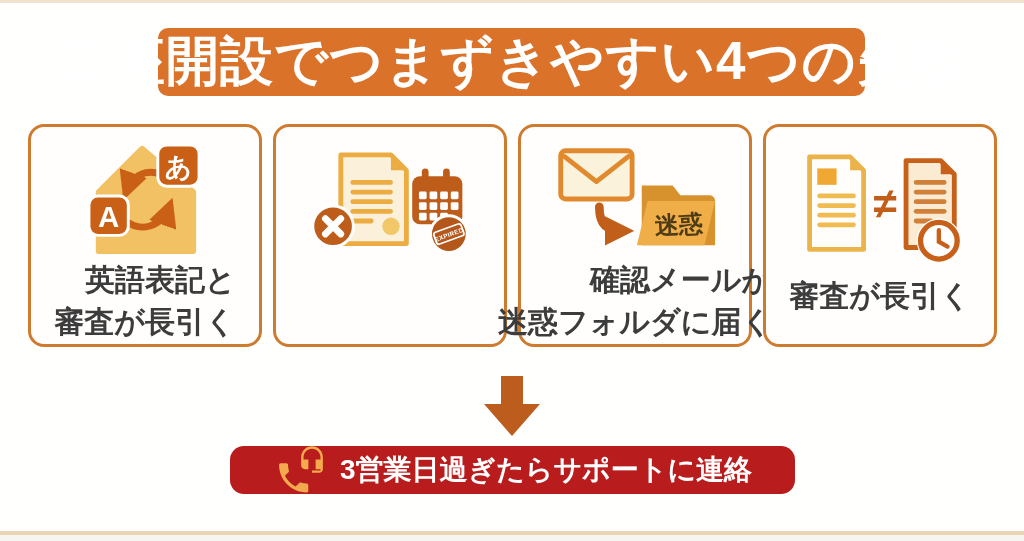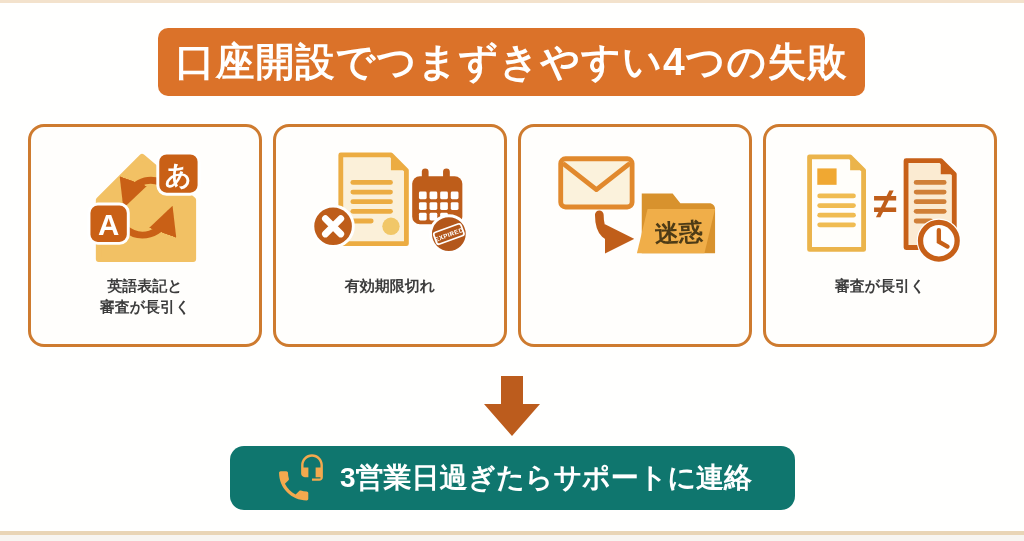--- a/index.html
+++ b/index.html
@@ -11,42 +11,42 @@
     overflow:hidden;
   }
   .top-strip { position:absolute; top:0; left:0; right:0; height:3px; background:#F3E2CC; }
   .bottom-strip { position:absolute; top:531px; left:0; right:0; height:4px; background:#E9D5B6; }
   .below-strip { position:absolute; top:535px; left:0; right:0; bottom:0; background:#F7F5F1; }
 
   .title-banner {
     position:absolute; left:158px; top:28px; width:707px; height:68px;
     background:#DB7229; border-radius:10px;
     display:flex; align-items:center; justify-content:center;
-    color:#FFFFFF; font-size:39px; font-weight:bold; letter-spacing:1px;
+    color:#FFFFFF; font-size:53px; font-weight:bold; letter-spacing:1px;
     white-space:nowrap;
   }
 
   .cards { position:absolute; top:124px; left:28px; display:flex; gap:11px; }
   .card {
     width:234px; height:223px;
     background:#FFFEFC; border:3px solid #CE7B2F; border-radius:16px;
     display:flex; flex-direction:column; align-items:center;
     padding-top:12px;
   }
   .card-icon { height:136px; display:flex; align-items:center; justify-content:center; }
   .card-text {
-    text-align:center; font-weight:bold; color:#3C3C3C;
-    font-size:15px; line-height:1.42; white-space:nowrap;
+    text-align:right; font-weight:bold; color:#3C3C3C;
+    font-size:30px; line-height:1.42; white-space:nowrap;
   }
 
   .down-arrow { position:absolute; left:484px; top:376px; }
 
   .footer-banner {
-    position:absolute; left:230px; top:446px; width:565px; height:64px;
-    background:#0f766e; border-radius:14px;
+    position:absolute; left:230px; top:446px; width:565px; height:48px;
+    background:#b91c1c; border-radius:14px;
     display:flex; align-items:center; justify-content:center; gap:13px;
     color:#FFFFFF; font-size:28px; font-weight:bold; white-space:nowrap;
   }
 </style>
 </head>
 <body>
 
 <div class="top-strip"></div>
 
 <div class="title-banner">
@@ -108,39 +108,42 @@
             <rect x="137" y="66" width="8" height="8" rx="1.5"></rect>
         </g>
         <circle cx="146" cy="88" r="19" fill="#B3571B" stroke="#FFFFFF" stroke-width="3"></circle>
         <g transform="rotate(-20 146 88)">
           <rect x="131" y="81.5" width="30" height="13" rx="2.5" fill="none" stroke="#FFFFFF" stroke-width="1.8"></rect>
           <text x="146" y="91" font-size="6.5" font-weight="bold" letter-spacing="0.4" fill="#FFFFFF" text-anchor="middle">EXPIRED</text>
         </g>
       </svg>
     </div>
     <div class="card-text">
-      <div>有効期限切れ</div>
     </div>
   </div>
 
   <div class="card">
     <div class="card-icon">
       <svg width="164" height="116" viewBox="0 0 170 120">
         <defs>
           <marker id="ah3" viewBox="0 0 10 10" refX="6" refY="5" markerWidth="3.4" markerHeight="3.4" orient="auto-start-reverse">
             <path d="M0 0 L10 5 L0 10 Z" fill="#C05E1A"></path>
           </marker>
         </defs>
         <rect x="8" y="10" width="74" height="50" rx="5" fill="#FBF2DC" stroke="#E1892D" stroke-width="5"></rect>
         <path d="M12 16 L45 42 L78 16" stroke="#E1892D" stroke-width="5" fill="none" stroke-linejoin="round" stroke-linecap="round"></path>
         <path d="M48 68 C48 87 56 93 72 93" stroke="#C05E1A" stroke-width="9" fill="none" stroke-linecap="round" marker-end="url(#ah3)"></path>
         <path d="M92 46 H124 L132 56 H162 C165.5 56 168 58.5 168 62 V108 H92 Z" fill="#D8922D"></path>
         <path d="M87 108 L98 62 H168 L157 108 Z" fill="#F0AE49"></path>
         <text x="131" y="95" font-size="25" font-weight="bold" fill="#4D3B16" text-anchor="middle" transform="rotate(-3 131 95)">迷惑</text>
       </svg>
+    </div>
+    <div class="card-text">
+      <div>確認メールが</div>
+      <div>迷惑フォルダに届く</div>
     </div>
   </div>
 
   <div class="card">
     <div class="card-icon">
       <svg width="164" height="116" viewBox="0 0 170 120">
         <path d="M12 8 H54 L68 22 V104 H12 Z" fill="#FFFEFA" stroke="#EBB44B" stroke-width="5" stroke-linejoin="round"></path>
         <path d="M54 8 V22 H68 Z" fill="#EBB44B"></path>
         <rect x="20" y="20" width="20" height="17" fill="#F0A832"></rect>
         <rect x="20" y="46" width="40" height="5" rx="2.5" fill="#F0BC52"></rect>

